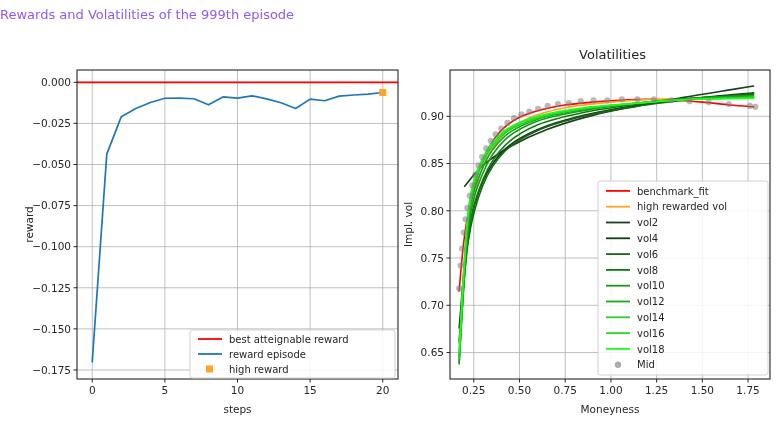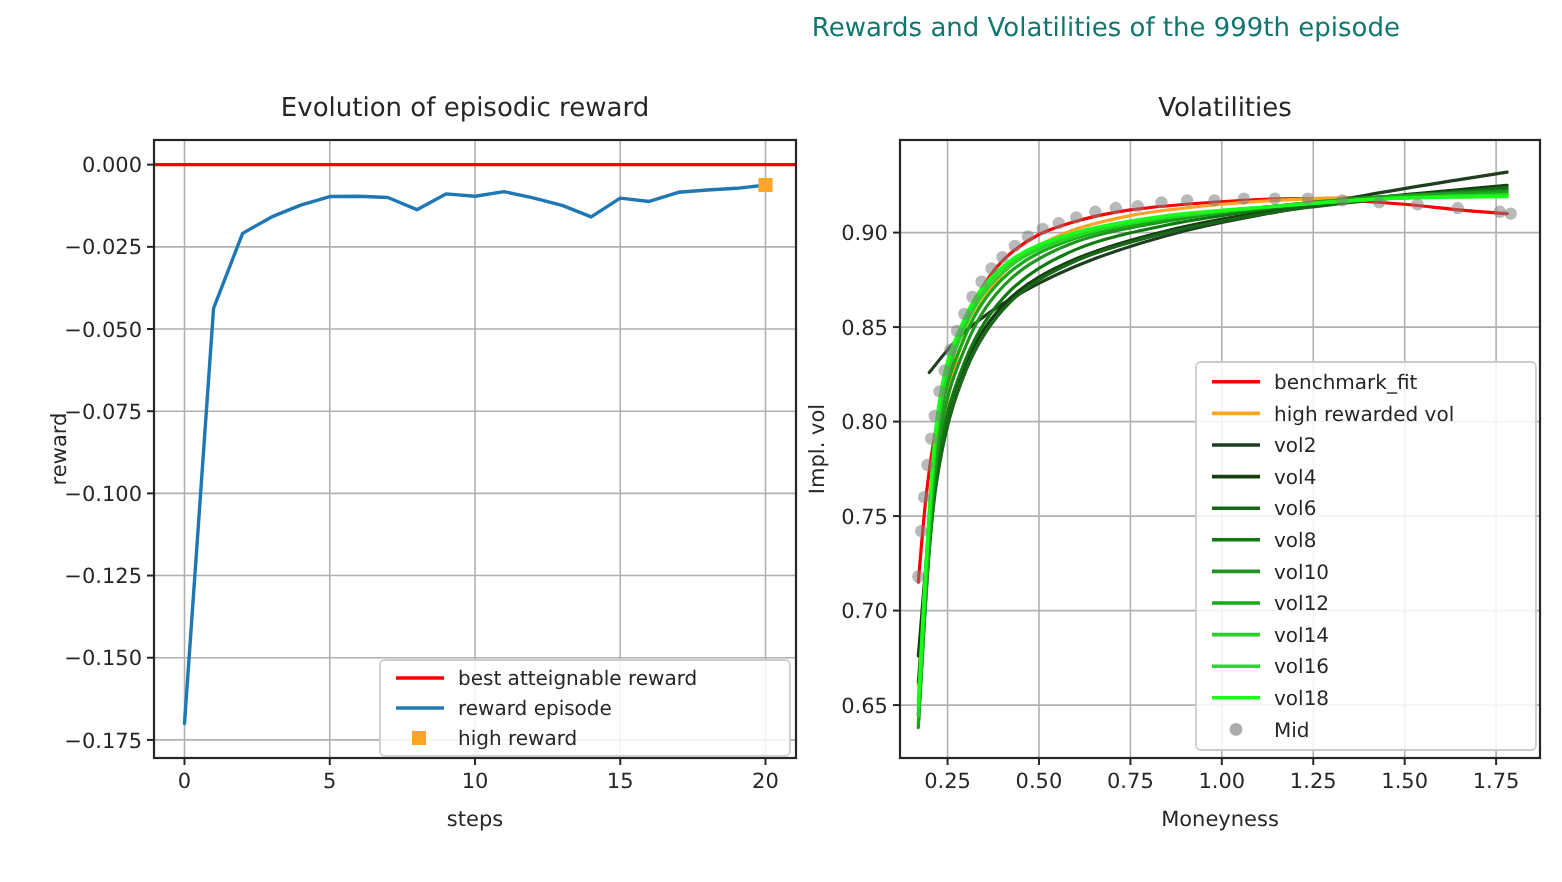--- a/index.html
+++ b/index.html
@@ -19,23 +19,23 @@
     position: absolute;
     left: 0; top: 0;
     width: 781px;
     height: 441px;
   }
   .suptitle {
     position: absolute;
     left: 0;
     top: 7px;
     width: 700px;
-    text-align: right;
+    text-align: left;
     font-size: 13px;
-    color: #0f766e;
+    color: #8b5cf6;
   }
   .axtitle {
     position: absolute;
     text-align: center;
     font-size: 13px;
     color: #262626;
   }
   #title-left  { left: 60px;  top: 47px; width: 345px; }
   #title-right { left: 440px; top: 47px; width: 345px; }
   svg { display: block; }
@@ -50,21 +50,20 @@
     fill: #262626;
   }
 </style>
 </head>
 <body>
 
 <div id="figure">
 
   <div class="suptitle">Rewards and Volatilities of the 999th episode</div>
 
-  <div class="axtitle" id="title-left">Evolution of episodic reward</div>
   <div class="axtitle" id="title-right">Volatilities</div>
 
   <svg id="canvas" width="781" height="441">
       <g>
         <defs>
           <clipPath id="clip-0">
             <rect x="77" y="70" width="321" height="309"></rect>
           </clipPath>
         </defs>
         <g>

